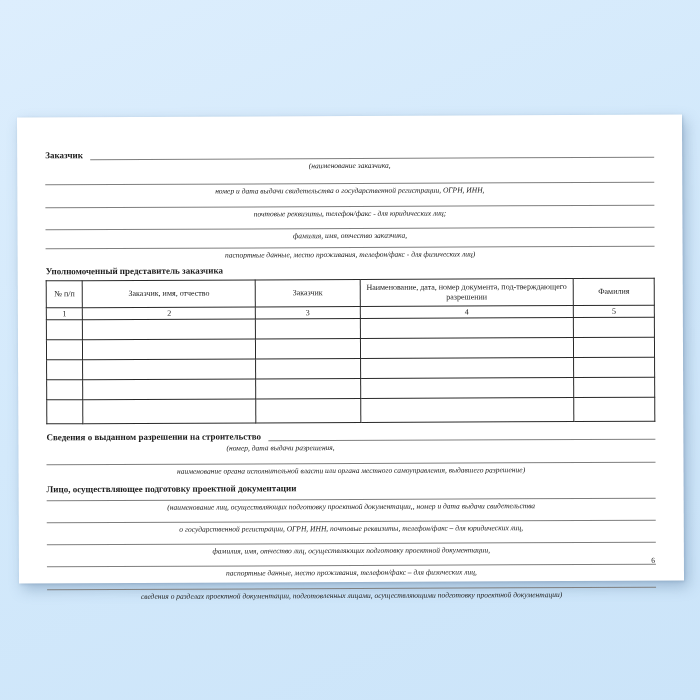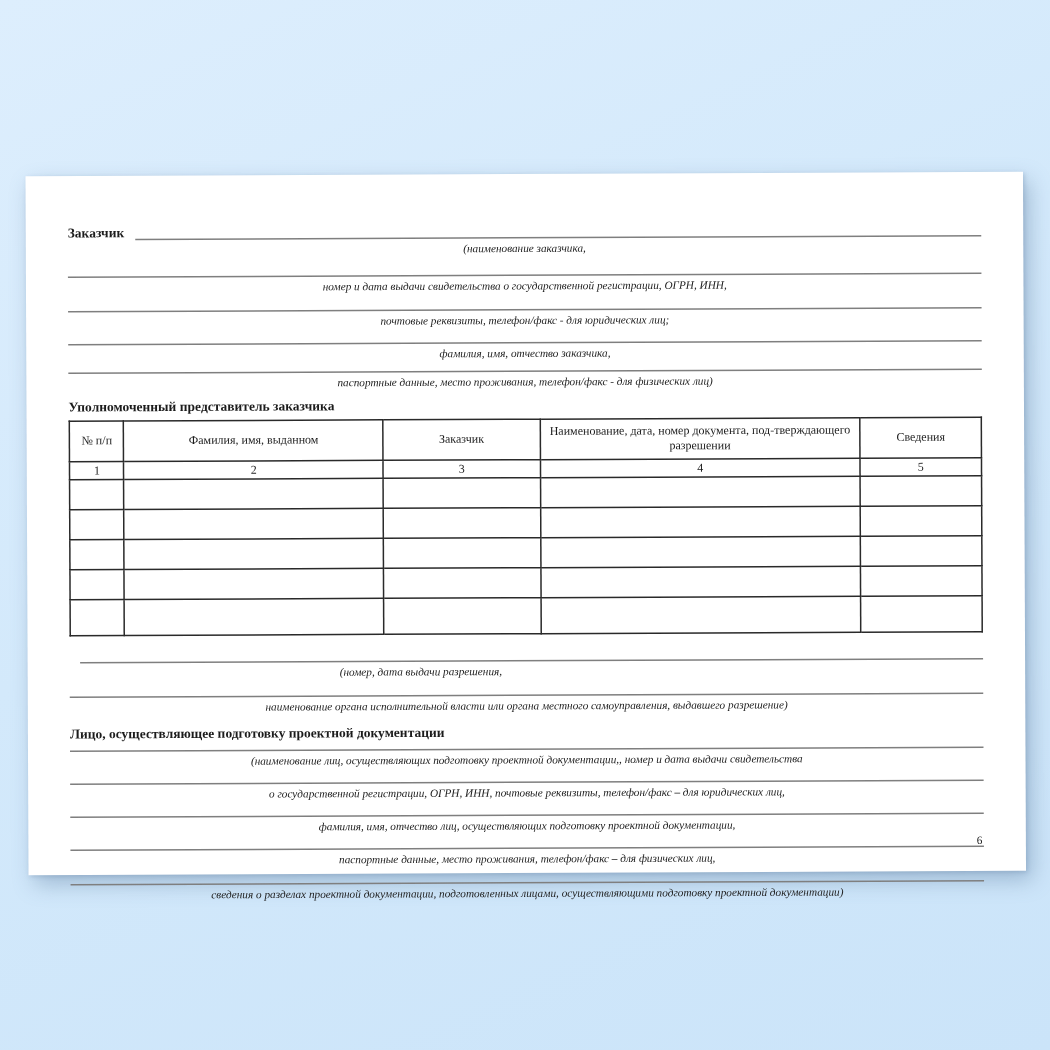--- a/index.html
+++ b/index.html
@@ -77,24 +77,24 @@
     <colgroup>
       <col style="width:6%;">
       <col style="width:28.4%;">
       <col style="width:17.2%;">
       <col style="width:35.1%;">
       <col style="width:13.3%;">
     </colgroup>
     <thead>
       <tr>
         <th>№ п/п</th>
-        <th>Фамилия, имя, выданном</th>
+        <th>Заказчик, имя, отчество</th>
         <th>Заказчик</th>
         <th>Наименование, дата, номер документа, под-тверждающего разрешении</th>
-        <th>Сведения</th>
+        <th>Фамилия</th>
       </tr>
       <tr class="num-row">
         <td>1</td>
         <td>2</td>
         <td>3</td>
         <td>4</td>
         <td>5</td>
       </tr>
     </thead>
     <tbody>
@@ -130,20 +130,21 @@
           <td></td>
           <td></td>
           <td></td>
           <td></td>
           <td></td>
         </tr>
     </tbody>
   </table>
 
   <div class="field-row" style="margin-top:8px;">
+    <span class="field-label">Сведения о выданном разрешении на строительство</span>
     <span class="blank-line"></span>
   </div>
   <div class="caption left-offset">(номер, дата выдачи разрешения,</div>
 
   <div class="full-line" style="margin-top:11px;"></div>
   <div class="caption">наименование органа исполнительной власти или органа местного самоуправления, выдавшего разрешение)</div>
 
   <div class="section-heading" style="margin-top:8px;">Лицо, осуществляющее подготовку проектной документации</div>
 
   <div class="full-line" style="margin-top:6px;"></div>

